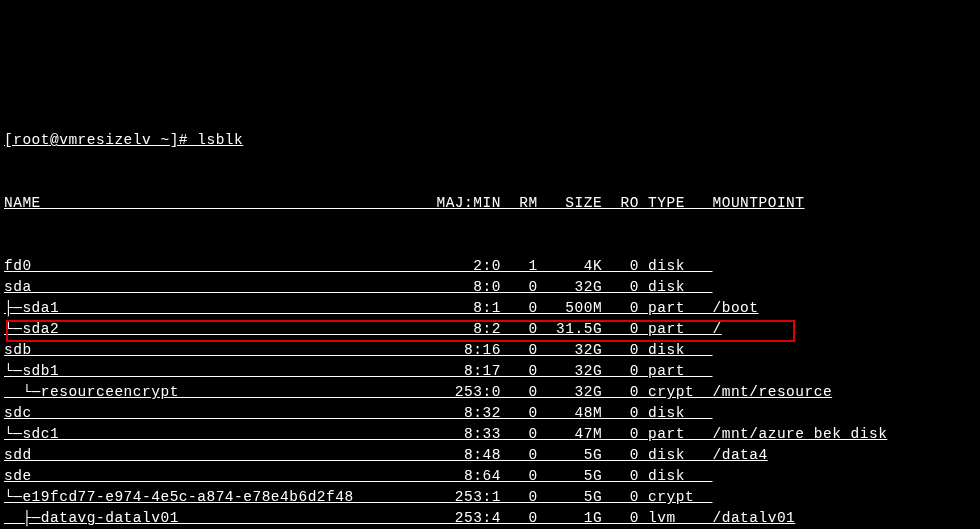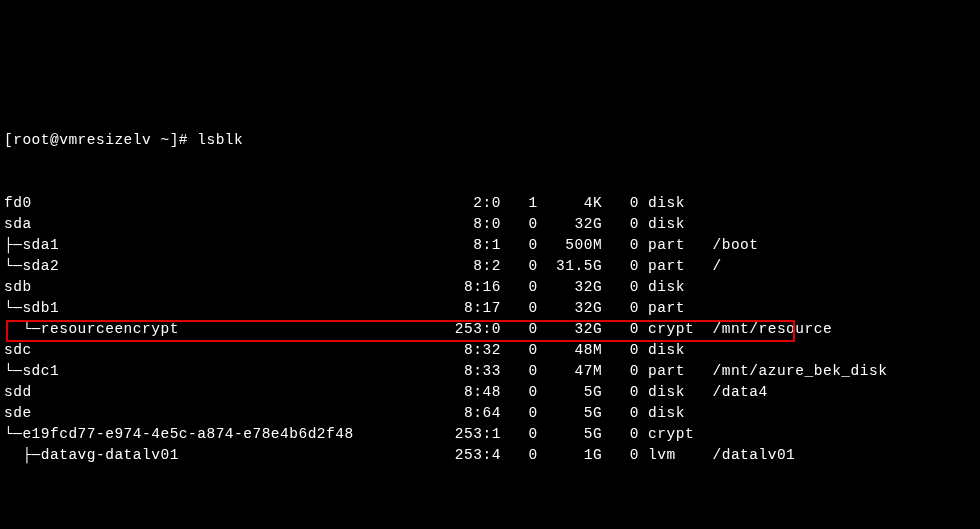--- a/index.html
+++ b/index.html
@@ -15,32 +15,34 @@
       line-height: 1.45;
       padding: 4px;
       white-space: pre;
       letter-spacing: 0.5px;
     }
     .terminal {
       position: relative;
     }
     .line {
       display: block;
+      text-decoration: underline;
     }
     .highlight-box {
       position: absolute;
       border: 2.5px solid #e00000;
       pointer-events: none;
     }
   </style>
 </head>
 <body>
 
 
 
 <div class="terminal">
   <span class="line">[root@vmresizelv ~]# lsblk</span>
+  <span class="line" id="header-line">NAME                                           MAJ:MIN  RM   SIZE  RO TYPE   MOUNTPOINT</span>
   <div id="rows"><span class="line">fd0                                                2:0   1     4K   0 disk   </span><span class="line">sda                                                8:0   0    32G   0 disk   </span><span class="line">├─sda1                                             8:1   0   500M   0 part   /boot</span><span class="line">└─sda2                                             8:2   0  31.5G   0 part   /</span><span class="line">sdb                                               8:16   0    32G   0 disk   </span><span class="line">└─sdb1                                            8:17   0    32G   0 part   </span><span class="line">  └─resourceencrypt                              253:0   0    32G   0 crypt  /mnt/resource</span><span class="line">sdc                                               8:32   0    48M   0 disk   </span><span class="line">└─sdc1                                            8:33   0    47M   0 part   /mnt/azure_bek_disk</span><span class="line">sdd                                               8:48   0     5G   0 disk   /data4</span><span class="line">sde                                               8:64   0     5G   0 disk   </span><span class="line">└─e19fcd77-e974-4e5c-a874-e78e4b6d2f48           253:1   0     5G   0 crypt  </span><span class="line">  ├─datavg-datalv01                              253:4   0     1G   0 lvm    /datalv01</span></div>
   <div class="highlight-box" id="hl" style="top: 232px; left: 2px; width: 789px; height: 22px;"></div>
 </div>
 
 
 
 
 </body></html>

